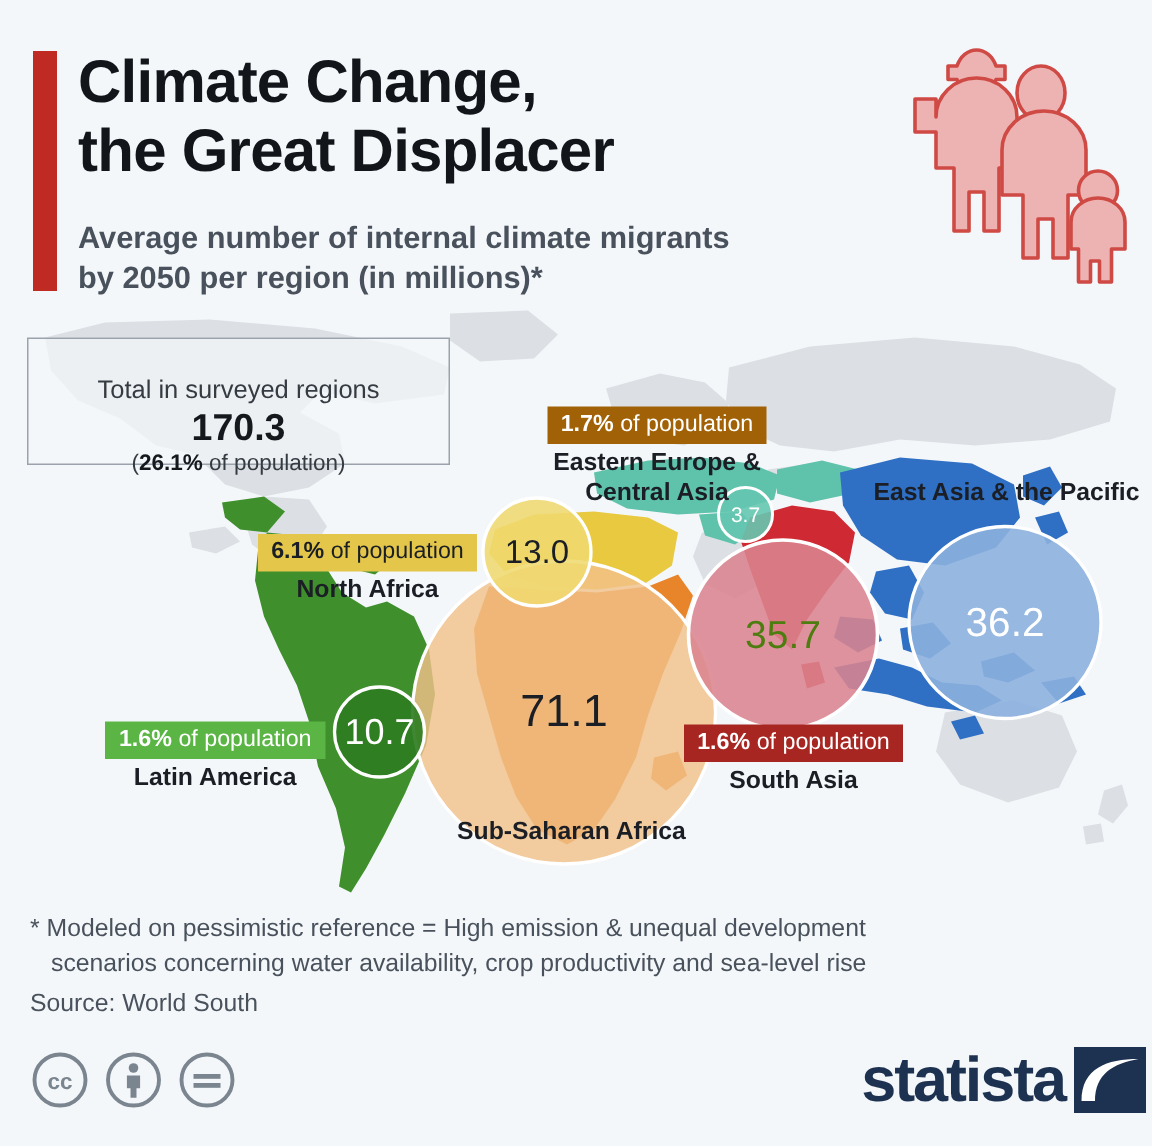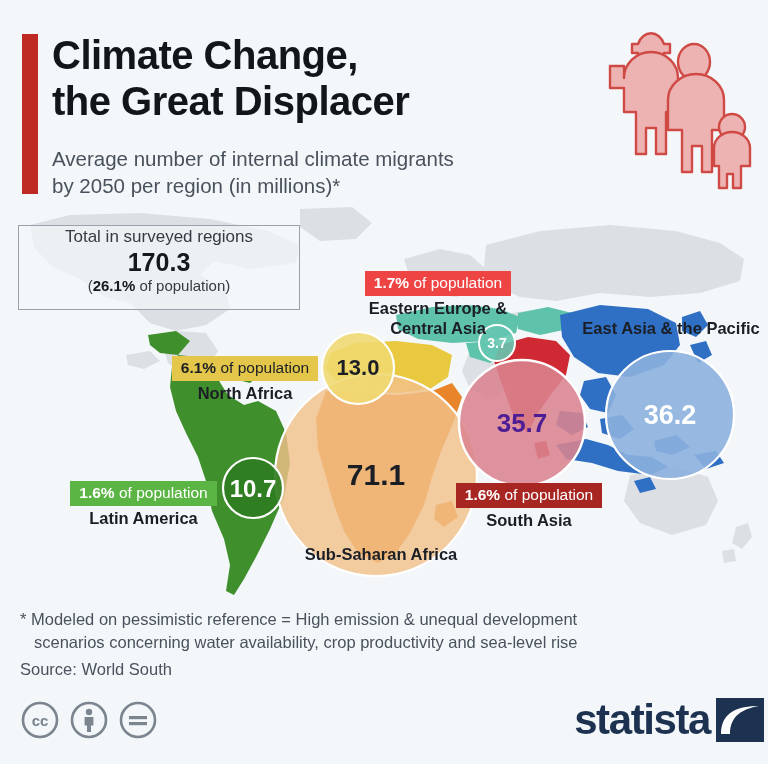--- a/index.html
+++ b/index.html
@@ -18,47 +18,47 @@
     width: 16px; height: 160px; background: #bf2b22;
   }
   .title {
     position: absolute; left: 52px; top: 32px; width: 560px;
     font-size: 40px; font-weight: bold; line-height: 1.15;
     color: #12151a; letter-spacing: -0.5px;
   }
   .title span { display: block; }
   .subtitle {
     position: absolute; left: 52px; top: 145px; width: 560px;
-    font-size: 20.5px; line-height: 1.32; color: #49525c; font-weight: 400;
+    font-size: 20.5px; line-height: 1.32; color: #49525c; font-weight: 700;
   }
   .subtitle span { display: block; }
 
   
   .family-icon { position: absolute; right: 14px; top: 22px; width: 160px; height: 172px; }
 
   
   .map { position: absolute; left: 0; top: 205px; width: 768px; height: 395px; overflow: hidden; }
   .map svg { position: absolute; left: 0; top: 0; }
 
   
   .total-box {
     position: absolute; left: 18px; top: 225px; width: 282px; height: 85px;
     border: 1px solid #9aa3ab; background: rgba(244,247,250,0.72);
-    text-align: center; padding-top: 0;
+    text-align: center; padding-top: 23px;
   }
   .total-label { font-size: 17px; color: #353b42; line-height: 1.25; }
   .total-value { font-size: 25px; font-weight: bold; color: #15181c; line-height: 1.15; margin-top: 1px; }
   .total-sub { font-size: 15px; color: #353b42; line-height: 1.2; }
   .total-sub b { font-weight: bold; color: #15181c; }
 
   
   .bubble {
     position: absolute; border-radius: 50%;
     display: flex; align-items: center; justify-content: center;
-    font-weight: 700;
+    font-weight: 400;
   }
   .bubble .bval { line-height: 1; }
 
   
   .callout { position: absolute; }
   .badge {
     display: inline-block; padding: 3px 9px 4px 9px;
     font-size: 15.5px; line-height: 1.18; white-space: nowrap;
   }
   .badge b { font-weight: bold; }
@@ -195,42 +195,42 @@
         <circle cx="497" cy="138" r="18" fill="#65c7b0" fill-opacity="0.9" stroke="#ffffff" stroke-width="2"></circle>
       </g>
     </svg>
 
     <div class="bubble" style="left:326px; top:250px; width:100px; height:40px; font-size:30px; color:#1b1f25;">
       <span class="bval">71.1</span>
     </div>
     <div class="bubble" style="left:625px; top:192px; width:90px; height:36px; font-size:27px; color:#ffffff;">
       <span class="bval">36.2</span>
     </div>
-    <div class="bubble" style="left:479px; top:201px; width:86px; height:34px; font-size:26px; color:#4c1d95;text-align:center;">
+    <div class="bubble" style="left:479px; top:201px; width:86px; height:34px; font-size:26px; color:#4d7c0f;text-align:center;">
       <span class="bval">35.7</span>
     </div>
     <div class="bubble" style="left:322px; top:149px; width:72px; height:28px; font-size:22px; color:#1b1f25;text-align:right;">
       <span class="bval">13.0</span>
     </div>
     <div class="bubble" style="left:220px; top:271px; width:66px; height:26px; font-size:24px; color:#ffffff;">
       <span class="bval">10.7</span>
     </div>
     <div class="bubble" style="left:475px; top:129px; width:44px; height:18px; font-size:14px; color:#ffffff;">
       <span class="bval">3.7</span>
     </div>
   </div>
 
   <div class="total-box">
     <div class="total-label">Total in surveyed regions</div>
     <div class="total-value">170.3</div>
     <div class="total-sub"><span>(</span><b>26.1%</b><span> of population)</span></div>
   </div>
 
   <div class="callout ta-c" style="left:358px; top:271px; width:160px;">
-    <div class="badge" style="background:#ef4444; color:#ffffff;"><b>1.7%</b><span> of population</span></div>
+    <div class="badge" style="background:#a16207; color:#ffffff;"><b>1.7%</b><span> of population</span></div>
     <div class="region-name">
       <span>Eastern Europe &amp;</span>
       <span>Central Asia</span>
     </div>
   </div>
 
   <div class="callout ta-c" style="left:578px; top:316px; width:186px;">
     <div class="region-name">
       <span>East Asia &amp; the Pacific</span>
     </div>

